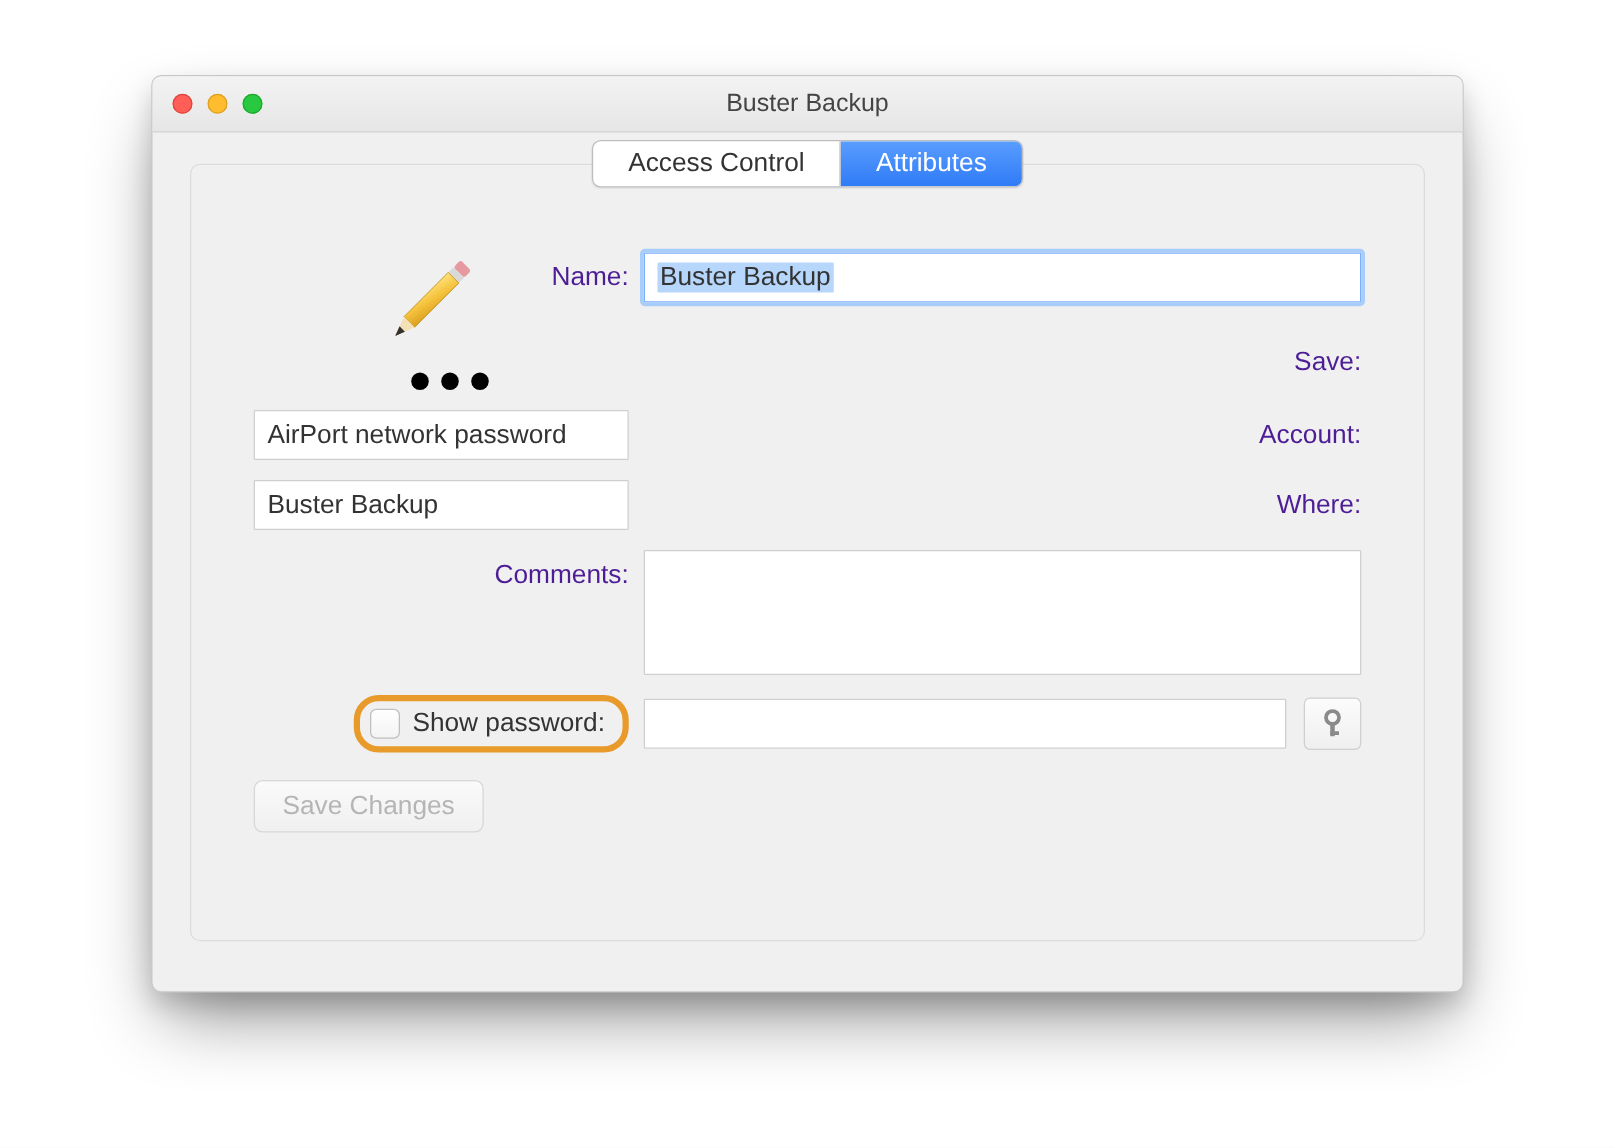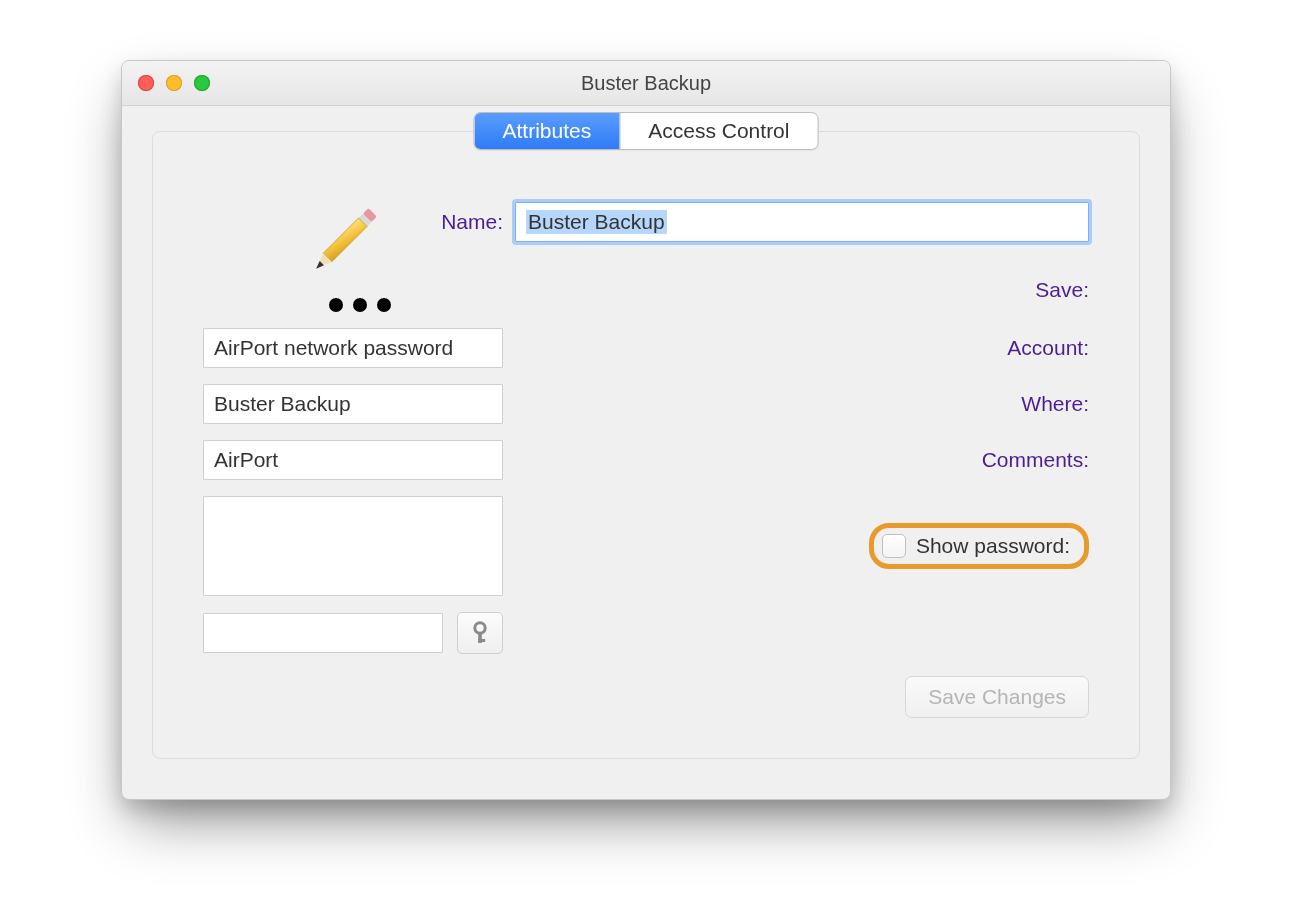--- a/index.html
+++ b/index.html
@@ -82,21 +82,21 @@
   .pencil-wrap{position:relative;width:120px;height:120px;pointer-events:none;}
   .dots{display:flex;gap:10px;margin-top:-14px;margin-left:36px}
   .dot{width:14px;height:14px;border-radius:50%;background:#000;}
   
   .show-pass{
     display:inline-flex;align-items:center;gap:10px;
     border:5px solid var(--annotation);border-radius:20px;padding:6px 14px 6px 8px;margin-left:20px;
   }
   .checkbox{width:22px;height:22px;border:1px solid #bfbfbf;border-radius:5px;background:linear-gradient(#fff,#f3f3f3);}
   
-  .footer{display:flex;justify-content:flex-end;margin-top:22px;}
+  .footer{display:flex;margin-top:22px;}
   .save-btn{
     border:1px solid #d7d7d7;border-radius:7px;background:linear-gradient(#fafafa,#f0f0f0);
     padding:8px 22px;font-size:21px;color:#b5b5b5;
   }
 </style>
 </head>
 <body>
 
 <div class="canvas">
   <div class="window">
@@ -107,22 +107,22 @@
         <div class="tl yellow"></div>
         <div class="tl green"></div>
       </div>
       <div class="title">Buster Backup</div>
     </div>
 
     <div class="body">
       <div class="panel">
 
         <div class="segmented">
+          <div class="seg">Access Control</div>
           <div class="seg active">Attributes</div>
-          <div class="seg">Access Control</div>
         </div>
 
         <div class="form">
 
           <div class="icon-col">
             <div class="pencil-wrap">
               <svg viewBox="0 0 100 100" width="100" height="100">
                 <defs>
                   <linearGradient id="bodyG" x1="0" y1="0" x2="1" y2="1">
                     <stop offset="0" stop-color="#ffe27a"></stop>
@@ -155,23 +155,20 @@
           <div class="field">
             <span>AirPort network password</span>
           </div>
 
           <div class="label">Account:</div>
           <div class="field">
             <span>Buster Backup</span>
           </div>
 
           <div class="label">Where:</div>
-          <div class="field">
-            <span>AirPort</span>
-          </div>
 
           <div class="label" style="align-self:flex-start;padding-top:8px">Comments:</div>
           <div class="field textarea">
             <span></span>
           </div>
 
           <div style="text-align:right">
             <span class="show-pass">
               <span class="checkbox"></span>
               <span style="font-size:21px">Show password:</span>

